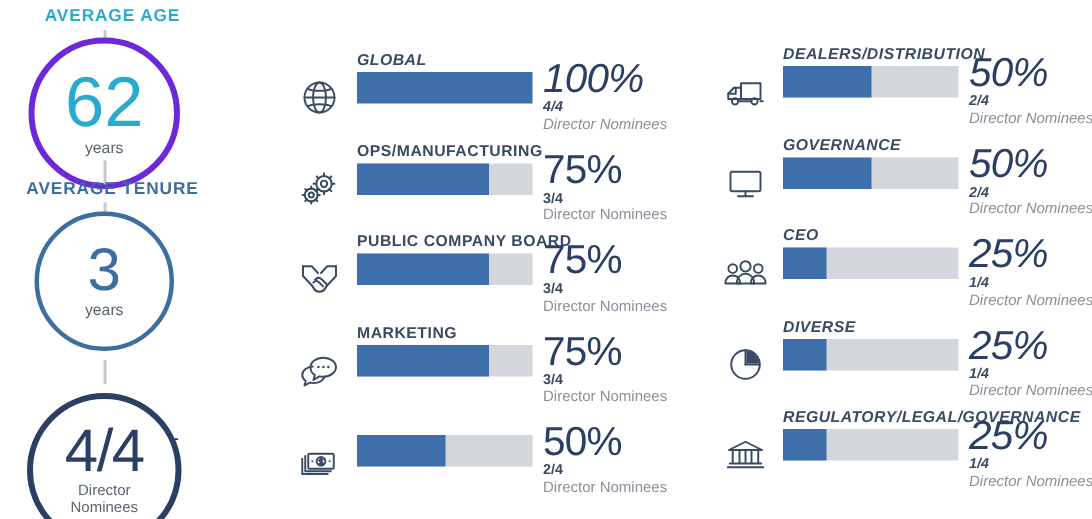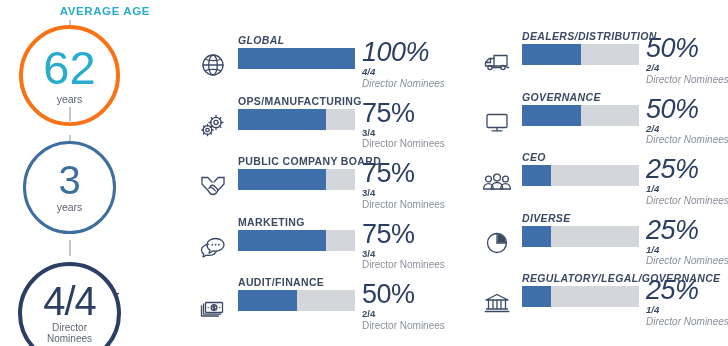--- a/index.html
+++ b/index.html
@@ -11,21 +11,21 @@
   }
   #root { position: relative; width: 728px; height: 346px; }
 
   
   .stats-col { position: absolute; left: 0; top: 0; width: 150px; height: 346px; }
 
   .stat-caption {
     position: absolute; width: 150px; text-align: center;
     font-size: 11.5px; font-weight: 700; letter-spacing: 0.6px;
   }
-  .cap-age    { top: 5px;   color: #29ABCE; text-align: right; }
+  .cap-age    { top: 5px;   color: #29ABCE; }
   .cap-tenure { top: 120px; color: #3C6EA0; }
   .cap-indep  { top: 255px; color: #2B3E63; margin-top: 36px; }
 
   .connector {
     position: absolute; left: 69px; width: 1.5px;
     background: #c3c9d1;
   }
   .conn-1 { top: 20px;  height: 14px; }
   .conn-2 { top: 107px; height: 16px; }
   .conn-3 { top: 135px; height: 14px; }
@@ -33,21 +33,21 @@
   .conn-5 { top: 270px; height: 13px; }
 
   .circle {
     position: absolute; border-radius: 50%;
     display: flex; flex-direction: column;
     align-items: center; justify-content: center;
     background: #fff;
   }
   .c-age {
     left: 19px; top: 25px; width: 101px; height: 101px;
-    border: 4px solid #f97316;
+    border: 4px solid #6d28d9;
   }
   .c-tenure {
     left: 23px; top: 141px; width: 93px; height: 93px;
     border: 3px solid #3C6EA0;
   }
   .c-indep {
     left: 18px; top: 262px; width: 103px; height: 103px;
     border: 4px solid #2B3E63;
   }
 
@@ -107,20 +107,21 @@
 
     <div class="stat-caption cap-age">AVERAGE AGE</div>
     <div class="connector conn-1"></div>
 
     <div class="circle c-age">
       <div class="big-num">62</div>
       <div class="unit">years</div>
     </div>
 
     <div class="connector conn-2"></div>
+    <div class="stat-caption cap-tenure">AVERAGE TENURE</div>
     <div class="connector conn-3"></div>
 
     <div class="circle c-tenure">
       <div class="big-num">3</div>
       <div class="unit">years</div>
     </div>
 
     <div class="connector conn-4"></div>
     <div class="stat-caption cap-indep">INDEPENDENT</div>
     <div class="connector conn-5"></div>
@@ -232,21 +233,20 @@
               <path d="M5.5 9 L5.5 19.2 L22.5 19.2"></path>
               <path d="M3.5 10.8 L3.5 21 L20.5 21"></path>
               <circle cx="16" cy="12.5" r="2.9"></circle>
               <path d="M16 10.4 v4.2"></path>
               <path d="M17.2 11.4 c-0.9-0.6-2.4-0.4-2.4 0.6 c0 1.1 2.4 0.5 2.4 1.6 c0 1-1.5 1.2-2.4 0.6"></path>
               <circle cx="10.2" cy="12.5" r="0.7" fill="currentColor" stroke="none"></circle>
               <circle cx="21.8" cy="12.5" r="0.7" fill="currentColor" stroke="none"></circle>
             </g>
           </svg>
         </div>
-      <div class="row-label">AUDIT/FINANCE</div>
       <div class="bar-track">
         <div class="bar-fill" style="width:58.5px"></div>
       </div>
       <div class="bar-stats">
         <div class="pct">50%</div>
         <div class="frac">2/4</div>
         <div class="nominees">Director Nominees</div>
       </div>
       </div>
     </div>

